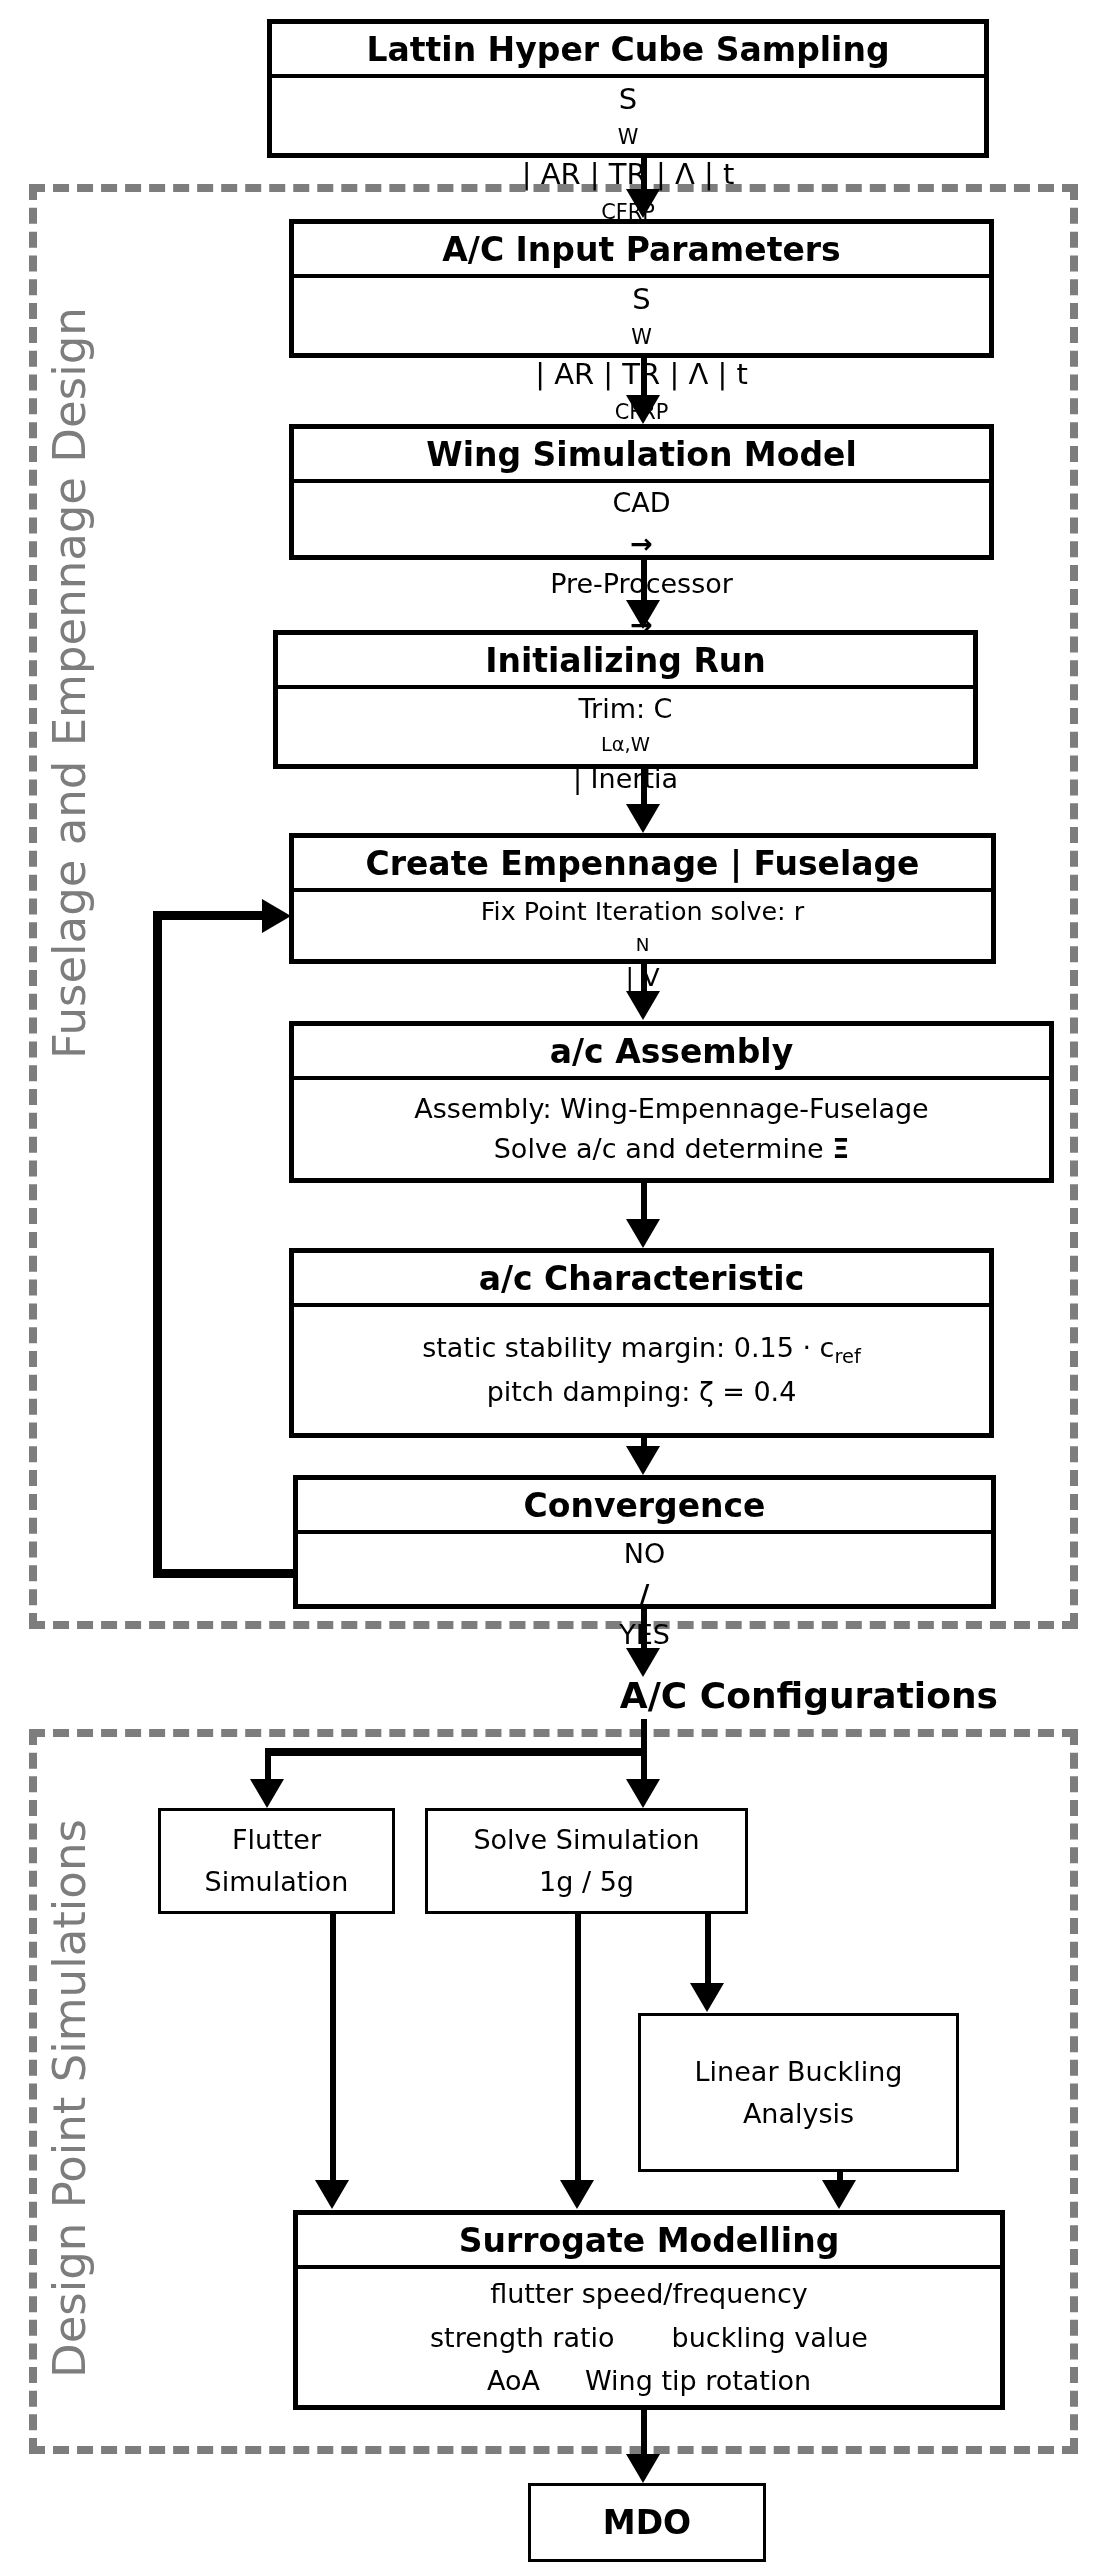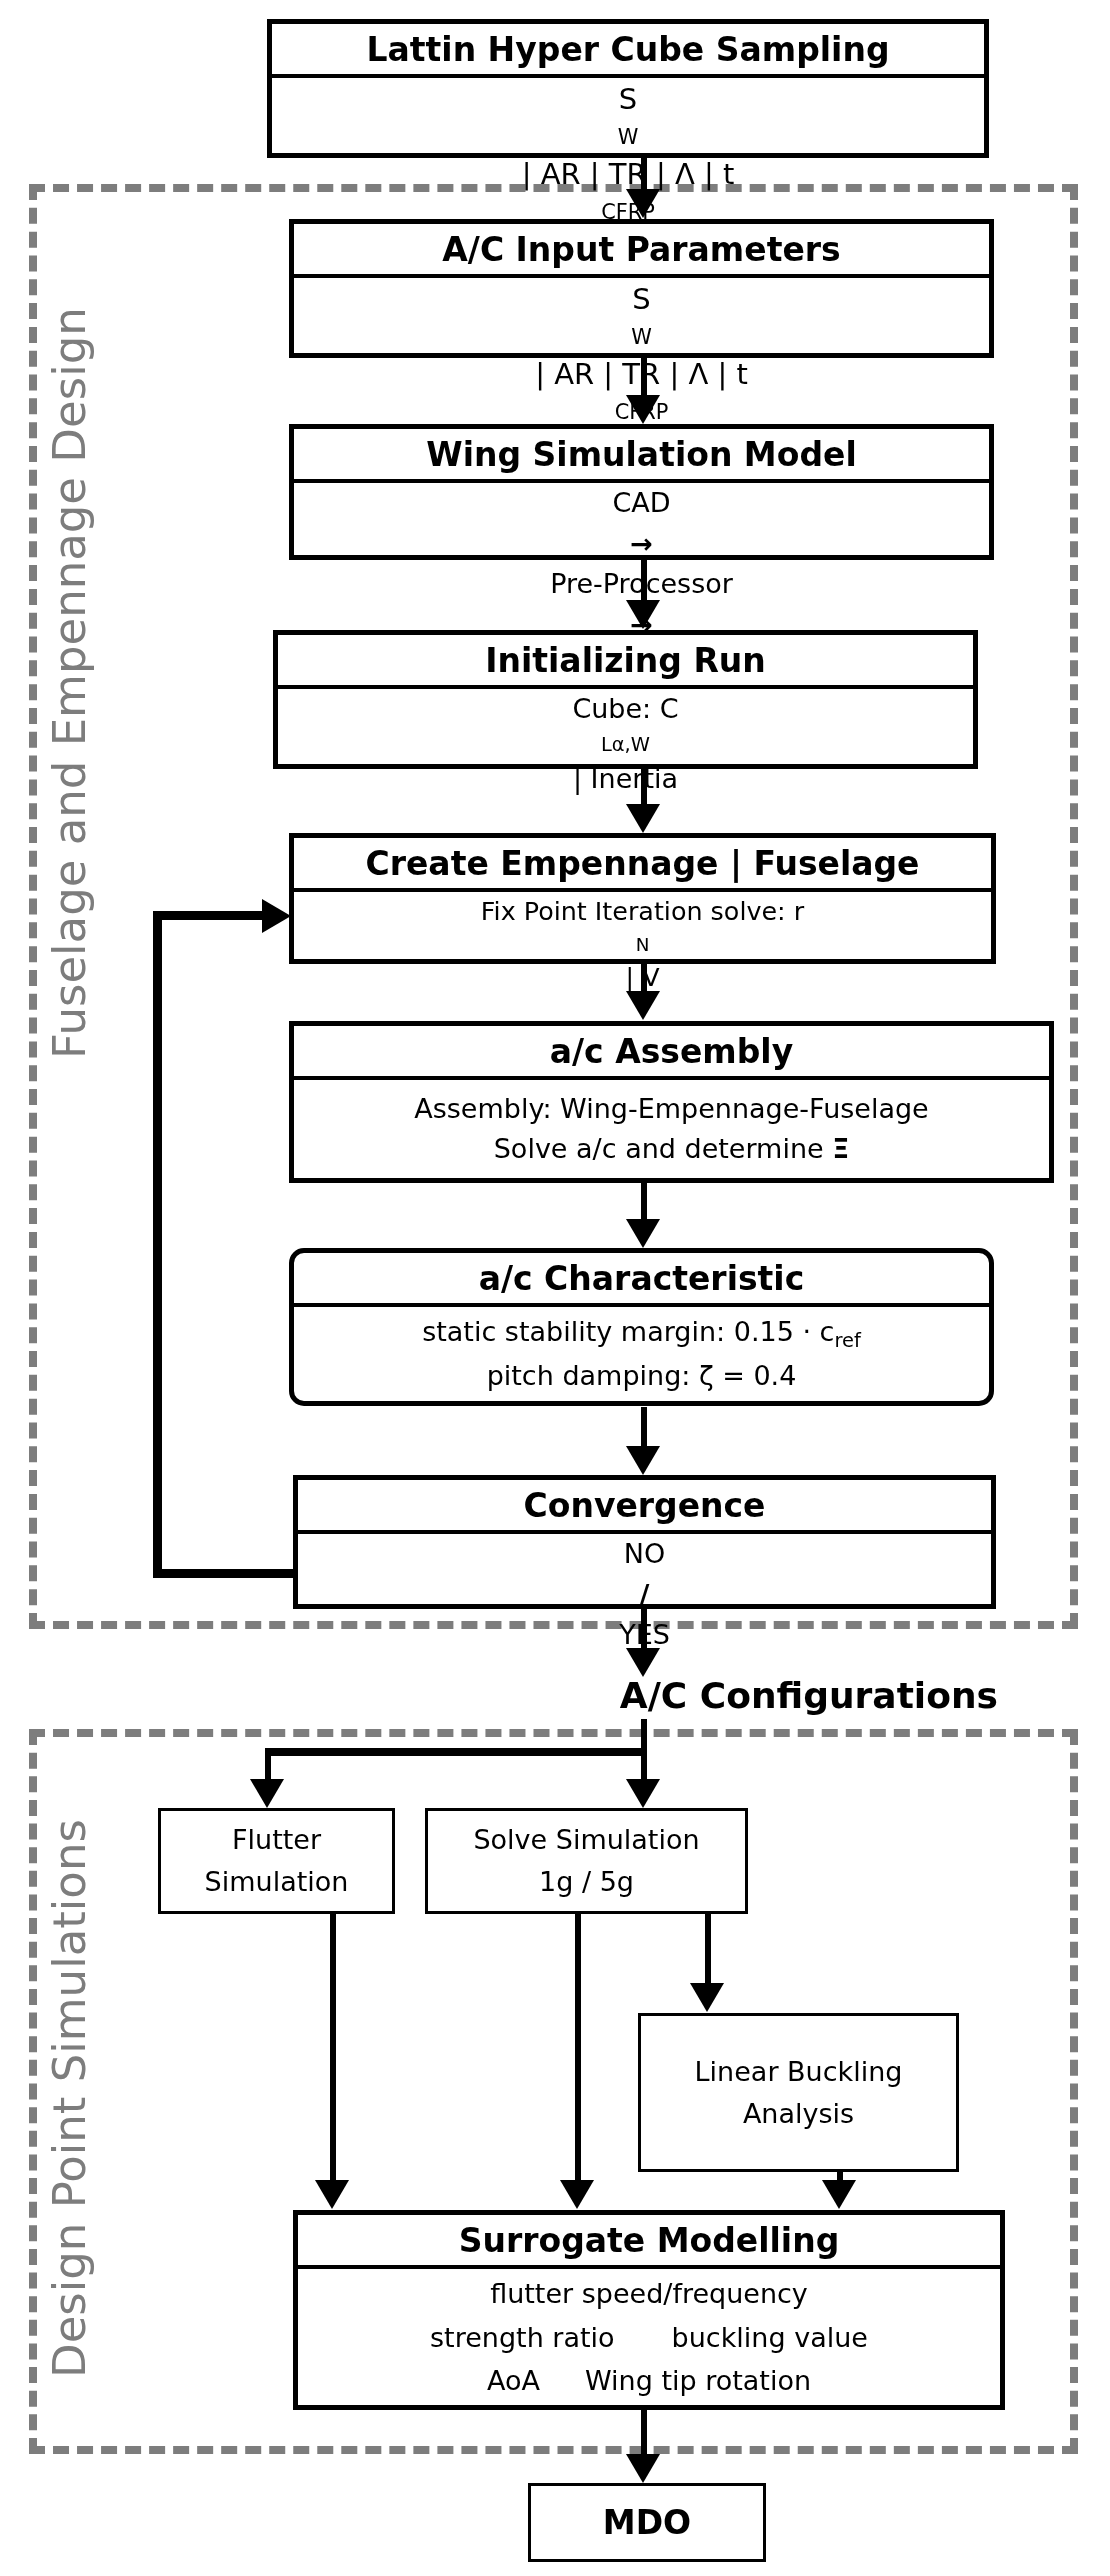--- a/index.html
+++ b/index.html
@@ -110,21 +110,21 @@
         <span style="font-weight: bold;">→</span>
         <span> Pre-Processor </span>
         <span style="font-weight: bold;">→</span>
         <span> FE-Model</span>
       </div>
   </div>
 
   <div class="node" style="left:273px;top:630px;width:705px;height:139px;">
     <div class="hd">Initializing Run</div>
     <div class="bd">
-        <span>Cube: C</span>
+        <span>Trim: C</span>
         <sub>Lα,W</sub>
         <span> | Inertia</span>
       </div>
   </div>
 
   <div class="node" style="left:289px;top:833px;width:707px;height:131px;">
     <div class="hd">Create Empennage | Fuselage</div>
     <div class="bd" style="font-size:25.4px;">
         <span>Fix Point Iteration solve: r</span>
         <sub>N</sub>
@@ -136,21 +136,21 @@
   </div>
 
   <div class="node" style="left:289px;top:1021px;width:765px;height:162px;">
     <div class="hd">a/c Assembly</div>
     <div class="bd">
       <div>Assembly: Wing-Empennage-Fuselage</div>
       <div><span>Solve a/c and determine </span><span style="font-weight: bold;">Ξ</span></div>
     </div>
   </div>
 
-  <div class="node" style="left:289px;top:1248px;width:705px;height:158px;border-radius:15px;">
+  <div class="node" style="left:289px;top:1248px;width:705px;height:190px;">
     <div class="hd">a/c Characteristic</div>
     <div class="bd">
       <div><span>static stability margin: 0.15 · c</span><sub>ref</sub></div>
       <div>pitch damping: ζ = 0.4</div>
     </div>
   </div>
 
   <div class="node" style="left:293px;top:1475px;width:703px;height:134px;">
     <div class="hd">Convergence</div>
     <div class="bd">

